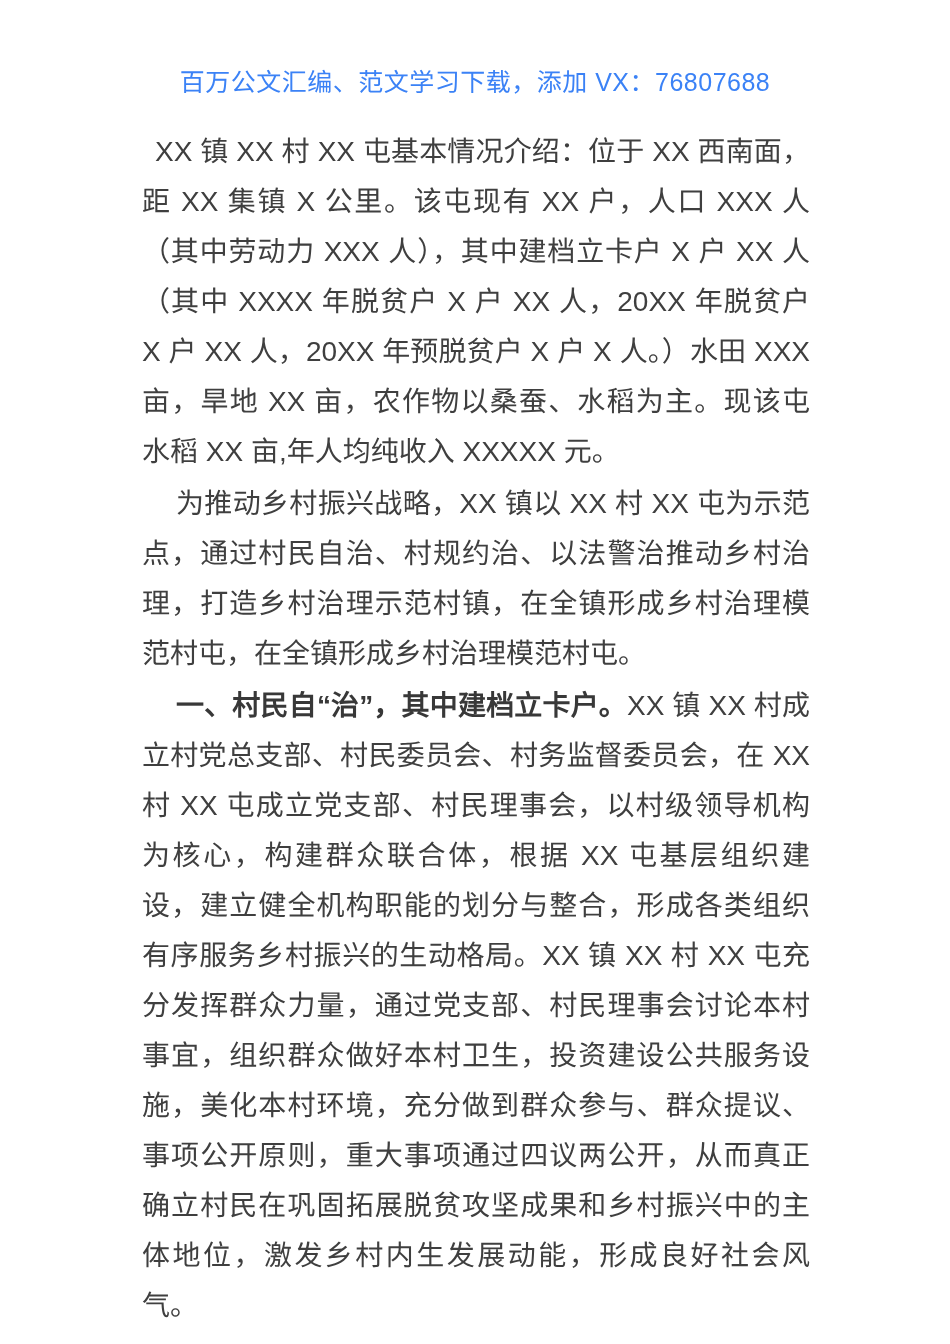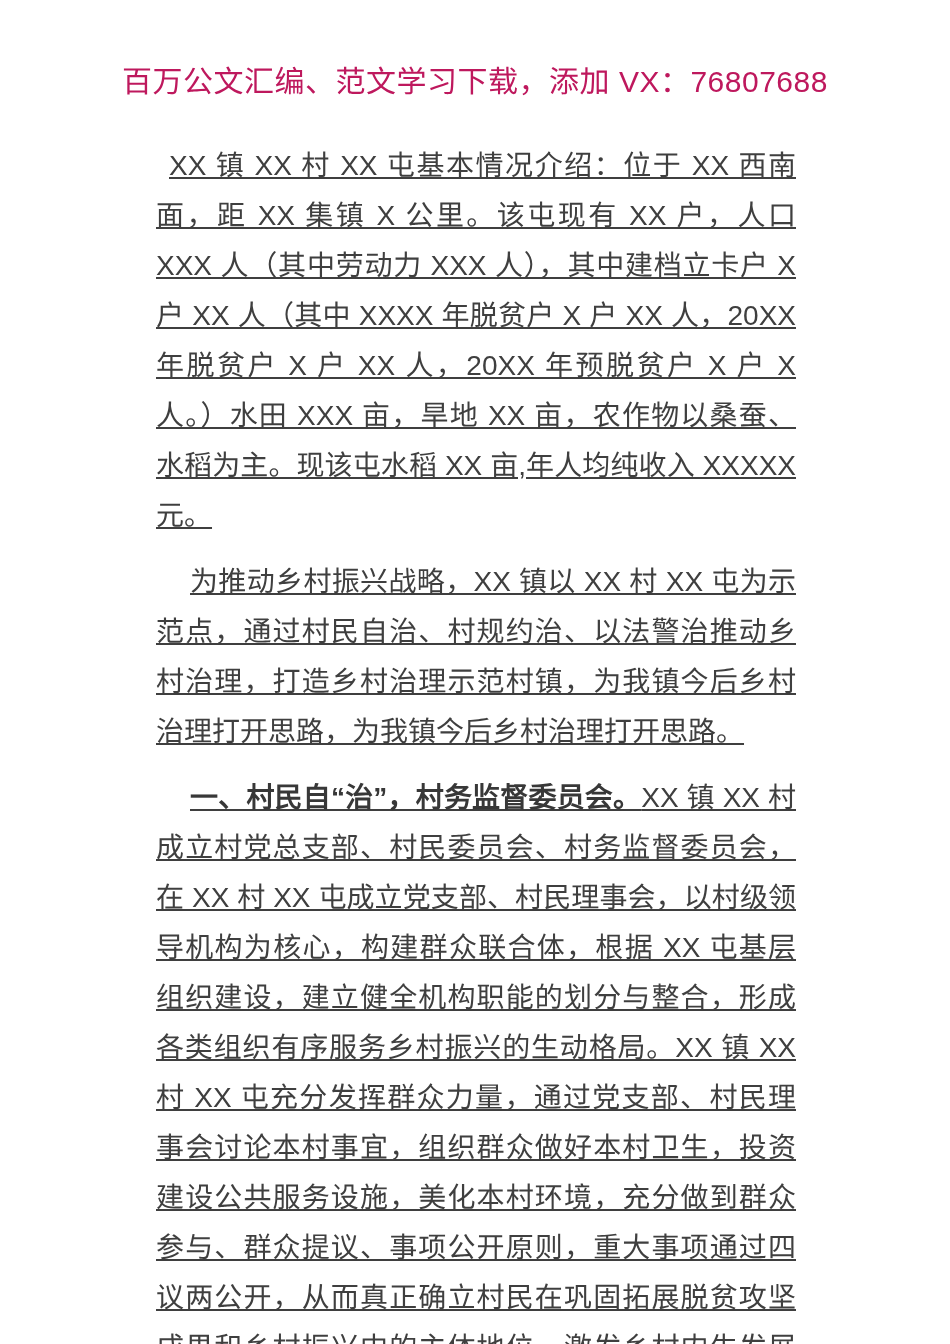--- a/index.html
+++ b/index.html
@@ -15,58 +15,57 @@
     width: 950px;
     height: 1344px;
     background: #ffffff;
   }
   .notice {
     position: absolute;
     top: 68px;
     left: 0;
     right: 0;
     text-align: center;
-    font-size: 30px;
+    font-size: 25px;
     line-height: 28px;
-    color: #be185d;
+    color: #3b82f6;
     letter-spacing: 0.5px;
   }
   .doc-body {
     position: absolute;
     top: 125px;
     left: 140px;
     width: 672px;
     font-size: 28px;
     line-height: 50px;
     color: #3f3f3f;
     text-align: justify;
   }
   .doc-body p {
-    margin: 16px;
+    margin: 2px;
     padding: 0;
-    text-decoration: underline;
   }
   p.indent-small { text-indent: 13px; }
   p.indent-char  { text-indent: 34px; }
   .section-lead {
     font-weight: bold;
     color: #383838;
   }
 </style>
 </head>
 <body>
 
 <div class="page">
 
   <div class="notice">百万公文汇编、范文学习下载，添加 VX：76807688</div>
 
   <div class="doc-body">
 
     <p class="indent-small">XX 镇 XX 村 XX 屯基本情况介绍：位于 XX 西南面，距 XX 集镇 X 公里。该屯现有 XX 户，人口 XXX 人（其中劳动力 XXX 人），其中建档立卡户 X 户 XX 人（其中 XXXX 年脱贫户 X 户 XX 人，20XX 年脱贫户 X 户 XX 人，20XX 年预脱贫户 X 户 X 人。）水田 XXX 亩，旱地 XX 亩，农作物以桑蚕、水稻为主。现该屯水稻 XX 亩,年人均纯收入 XXXXX 元。</p>
 
 
-    <p class="indent-char">为推动乡村振兴战略，XX 镇以 XX 村 XX 屯为示范点，通过村民自治、村规约治、以法警治推动乡村治理，打造乡村治理示范村镇，为我镇今后乡村治理打开思路，为我镇今后乡村治理打开思路。</p>
+    <p class="indent-char">为推动乡村振兴战略，XX 镇以 XX 村 XX 屯为示范点，通过村民自治、村规约治、以法警治推动乡村治理，打造乡村治理示范村镇，在全镇形成乡村治理模范村屯，在全镇形成乡村治理模范村屯。</p>
 
-    <p class="indent-char"><span class="section-lead">一、村民自“治”，村务监督委员会。</span><span>XX 镇 XX 村成立村党总支部、村民委员会、村务监督委员会，在 XX 村 XX 屯成立党支部、村民理事会，以村级领导机构为核心，构建群众联合体，根据 XX 屯基层组织建设，建立健全机构职能的划分与整合，形成各类组织有序服务乡村振兴的生动格局。XX 镇 XX 村 XX 屯充分发挥群众力量，通过党支部、村民理事会讨论本村事宜，组织群众做好本村卫生，投资建设公共服务设施，美化本村环境，充分做到群众参与、群众提议、事项公开原则，重大事项通过四议两公开，从而真正确立村民在巩固拓展脱贫攻坚成果和乡村振兴中的主体地位，激发乡村内生发展动能，形成良好社会风气。</span></p>
+    <p class="indent-char"><span class="section-lead">一、村民自“治”，其中建档立卡户。</span><span>XX 镇 XX 村成立村党总支部、村民委员会、村务监督委员会，在 XX 村 XX 屯成立党支部、村民理事会，以村级领导机构为核心，构建群众联合体，根据 XX 屯基层组织建设，建立健全机构职能的划分与整合，形成各类组织有序服务乡村振兴的生动格局。XX 镇 XX 村 XX 屯充分发挥群众力量，通过党支部、村民理事会讨论本村事宜，组织群众做好本村卫生，投资建设公共服务设施，美化本村环境，充分做到群众参与、群众提议、事项公开原则，重大事项通过四议两公开，从而真正确立村民在巩固拓展脱贫攻坚成果和乡村振兴中的主体地位，激发乡村内生发展动能，形成良好社会风气。</span></p>
 
   </div>
 
 </div>
 
 </body></html>

